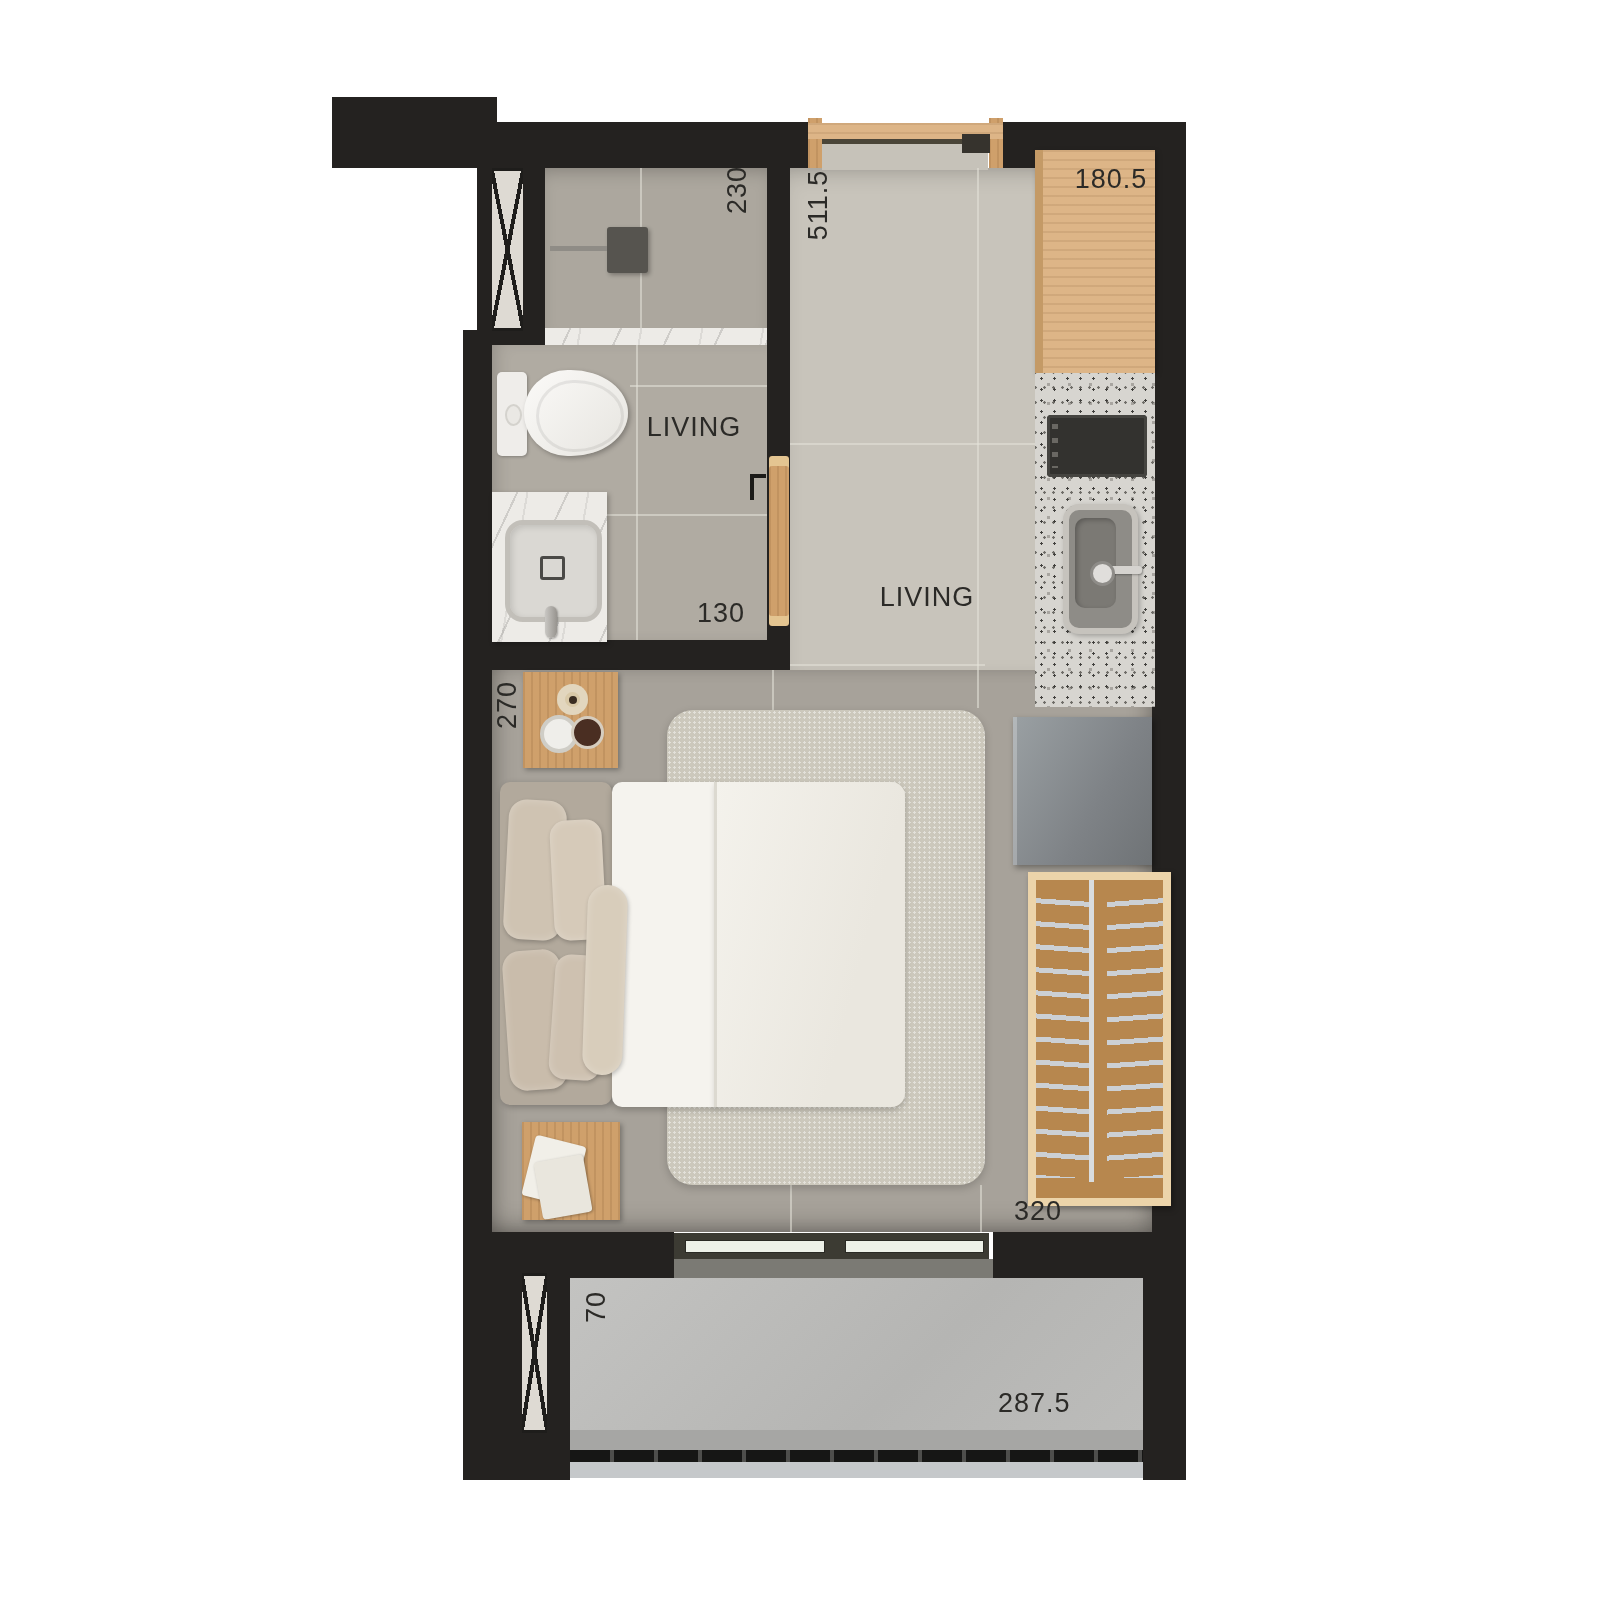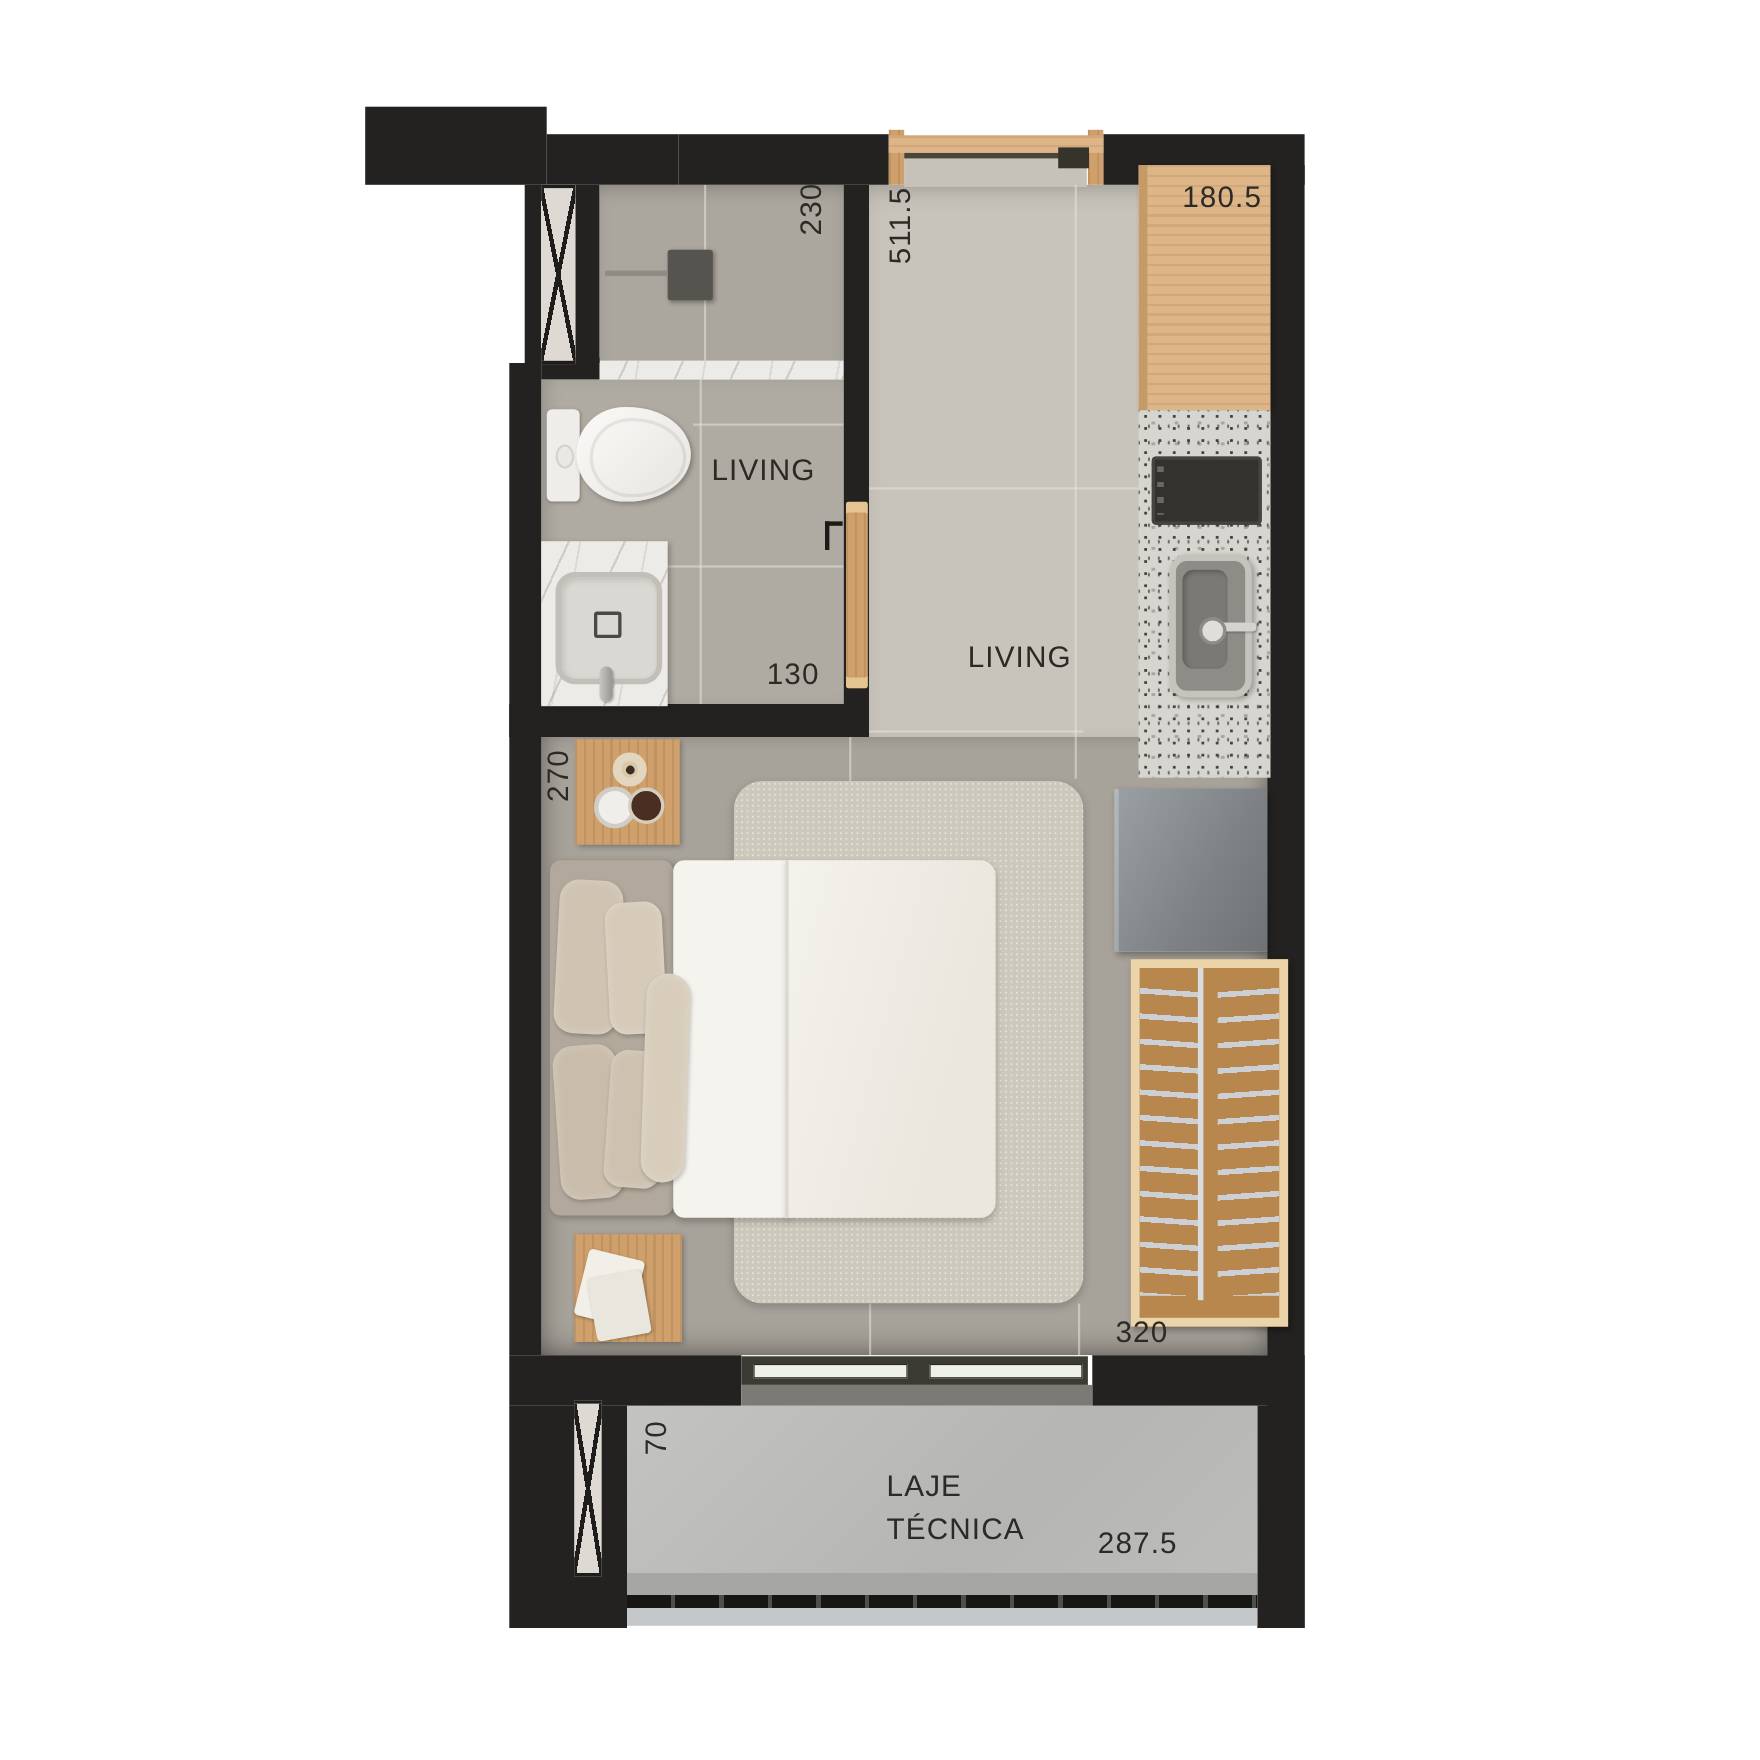--- a/index.html
+++ b/index.html
@@ -141,21 +141,20 @@
   <div class="a" style="left:845px;top:1240px;width:137px;height:11px;background:#edf1e8;border:1px solid #2a2a24;"></div>
   <div class="a" style="left:674px;top:1259px;width:319px;height:19px;background:#7b7a74;"></div>
 
   <div class="a" style="left:570px;top:1278px;width:573px;height:152px;background:linear-gradient(135deg,#c3c3c1,#b5b5b3 60%,#bcbcba);"></div>
   <div class="a" style="left:570px;top:1430px;width:573px;height:20px;background:#a6a6a4;"></div>
   <div class="a" style="left:570px;top:1450px;width:573px;height:12px;background:#161615;background-image:repeating-linear-gradient(to right, transparent 0 40px, #4e4e4c 40px 44px);"></div>
   <div class="a" style="left:570px;top:1462px;width:573px;height:16px;background:#c5c8ca;"></div>
 
   <div class="lbl ctr" style="left:614px;top:410px;width:160px;">LIVING</div>
   <div class="lbl ctr" style="left:847px;top:580px;width:160px;">LIVING</div>
-  <div class="lbl" style="left:806px;top:1332px;width:175px;line-height:1.45;">LAJE TÉCNICA</div>
 
   <div class="vlbl" style="left:677px;top:175px;">230</div>
   <div class="vlbl" style="left:758px;top:190px;">511.5</div>
   <div class="lbl ctr" style="left:1041px;top:162px;width:140px;">180.5</div>
   <div class="lbl ctr" style="left:671px;top:596px;width:100px;">130</div>
   <div class="vlbl" style="left:447px;top:690px;">270</div>
   <div class="lbl rt" style="left:1014px;top:1194px;width:140px;">320</div>
   <div class="vlbl" style="left:536px;top:1292px;">70</div>
   <div class="lbl rt" style="left:998px;top:1386px;width:140px;">287.5</div>
 

